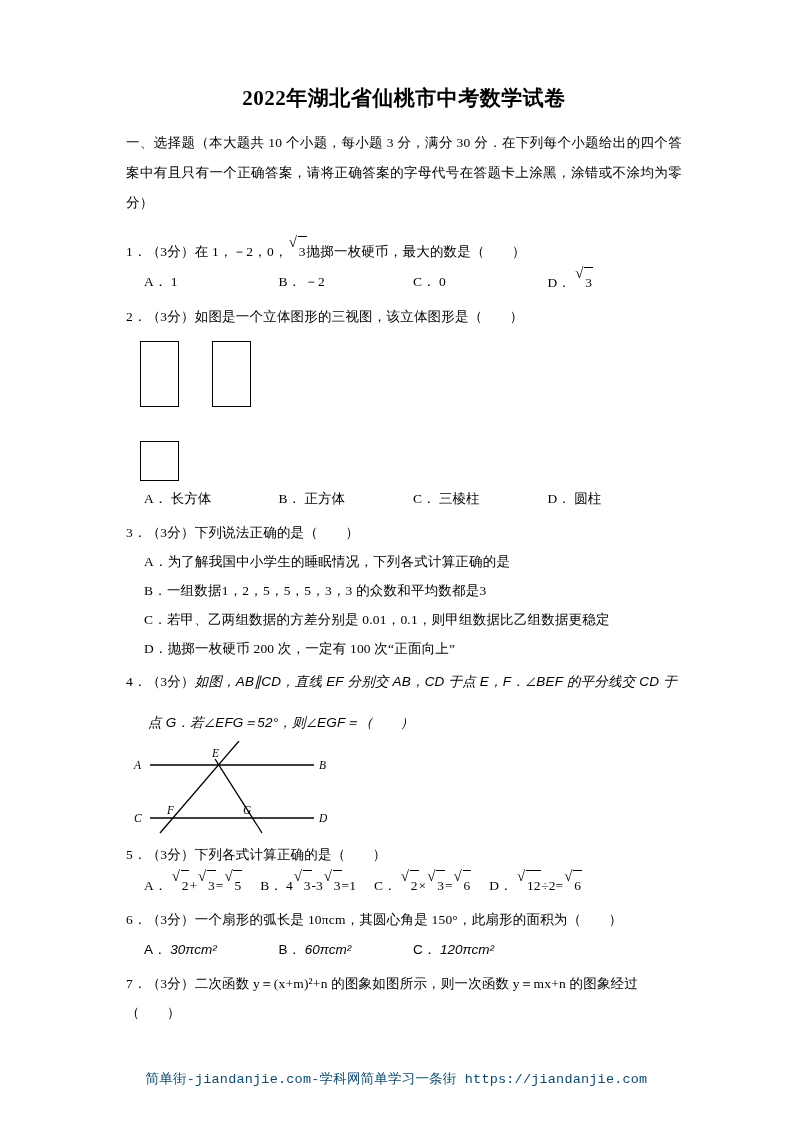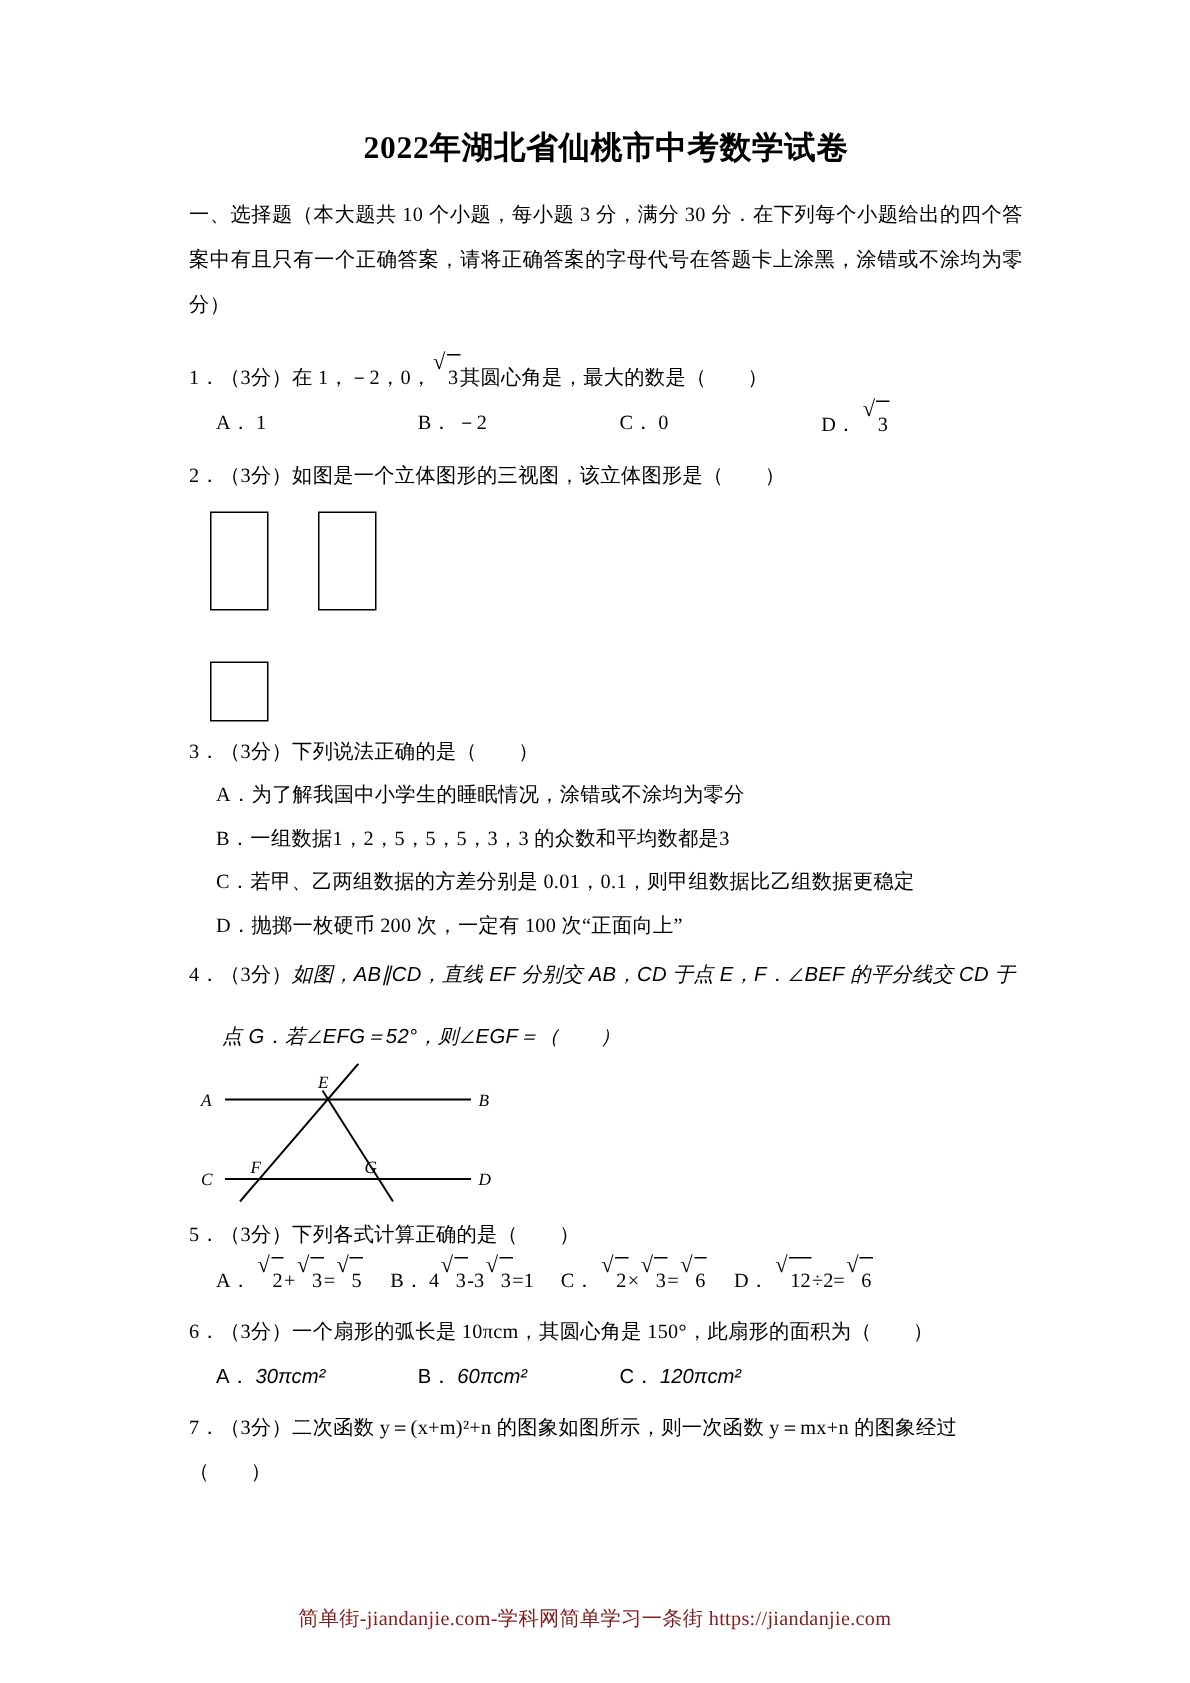--- a/index.html
+++ b/index.html
@@ -136,60 +136,66 @@
   .fig-parallel svg { display: block; }
 
   
   .footer-mark {
     position: absolute;
     left: 0;
     right: 0;
     top: 1070px;
     text-align: center;
     font-size: 13.5px;
-    color: #7f1d1d;
-    font-family: Liberation Serif, serif;
+    color: #0c4a6e;
+    font-family: Liberation Mono, monospace;
     letter-spacing: 0.2px;
   }
 </style>
 </head>
 <body>
 
 <div class="page">
   <div class="content">
 
     <div class="doc-title">2022年湖北省仙桃市中考数学试卷</div>
 
     <div class="section-intro">一、选择题（本大题共 10 个小题，每小题 3 分，满分 30 分．在下列每个小题给出的四个答案中有且只有一个正确答案，请将正确答案的字母代号在答题卡上涂黑，涂错或不涂均为零分）</div>
 
     <div class="question">
-      <div class="q-stem"><span>1．</span><span>（3分）</span><span>在 1，－2，0，</span><span class="sqrt"><span class="rad">√</span><span class="rand">3</span></span><span>其圆心角是，最大的数是（　　）</span></div>
+      <div class="q-stem"><span>1．</span><span>（3分）</span><span>在 1，－2，0，</span><span class="sqrt"><span class="rad">√</span><span class="rand">3</span></span><span>抛掷一枚硬币，最大的数是（　　）</span></div>
       <div class="opts-row">
         <div class="opt"><span>A．</span>&nbsp;<span class="num">1</span></div>
         <div class="opt"><span>B．</span>&nbsp;<span class="num">－2</span></div>
         <div class="opt"><span>C．</span>&nbsp;<span class="num">0</span></div>
         <div class="opt"><span>D．</span>&nbsp;<span class="sqrt"><span class="rad">√</span><span class="rand">3</span></span></div>
       </div>
     </div>
 
     <div class="question">
       <div class="q-stem"><span>2．</span><span>（3分）</span><span>如图是一个立体图形的三视图，该立体图形是（　　）</span></div>
 
       <div class="fig-three-view">
         <div class="fv-rect r1"></div>
         <div class="fv-rect r2"></div>
         <div class="fv-rect r3"></div>
       </div>
 
+      <div class="opts-row">
+        <div class="opt"><span>A．</span>&nbsp;<span>长方体</span></div>
+        <div class="opt"><span>B．</span>&nbsp;<span>正方体</span></div>
+        <div class="opt"><span>C．</span>&nbsp;<span>三棱柱</span></div>
+        <div class="opt"><span>D．</span>&nbsp;<span>圆柱</span></div>
+      </div>
     </div>
 
     <div class="question">
       <div class="q-stem"><span>3．</span><span>（3分）</span><span>下列说法正确的是（　　）</span></div>
       <div class="opts-stack">
-        <div class="opt"><span>A．</span><span>为了解我国中小学生的睡眠情况，涂错或不涂均为零分</span></div>
+        <div class="opt"><span>A．</span><span>为了解我国中小学生的睡眠情况，下列各式计算正确的是</span></div>
         <div class="opt"><span>B．</span><span>一组数据1，2，5，5，5，3，3 的众数和平均数都是3</span></div>
         <div class="opt"><span>C．</span><span>若甲、乙两组数据的方差分别是 0.01，0.1，则甲组数据比乙组数据更稳定</span></div>
         <div class="opt"><span>D．</span><span>抛掷一枚硬币 200 次，一定有 100 次“正面向上”</span></div>
       </div>
     </div>
 
     <div class="question">
       <div class="q-stem"><span>4．</span><span>（3分）</span><span class="mi">如图，AB∥CD，直线 EF 分别交 AB，CD 于点 E，F．∠BEF 的平分线交 CD 于</span><span class="cont mi">点 G．若∠EFG＝52°，则∠EGF＝（　　）</span></div>
 
       <div class="fig-parallel">

